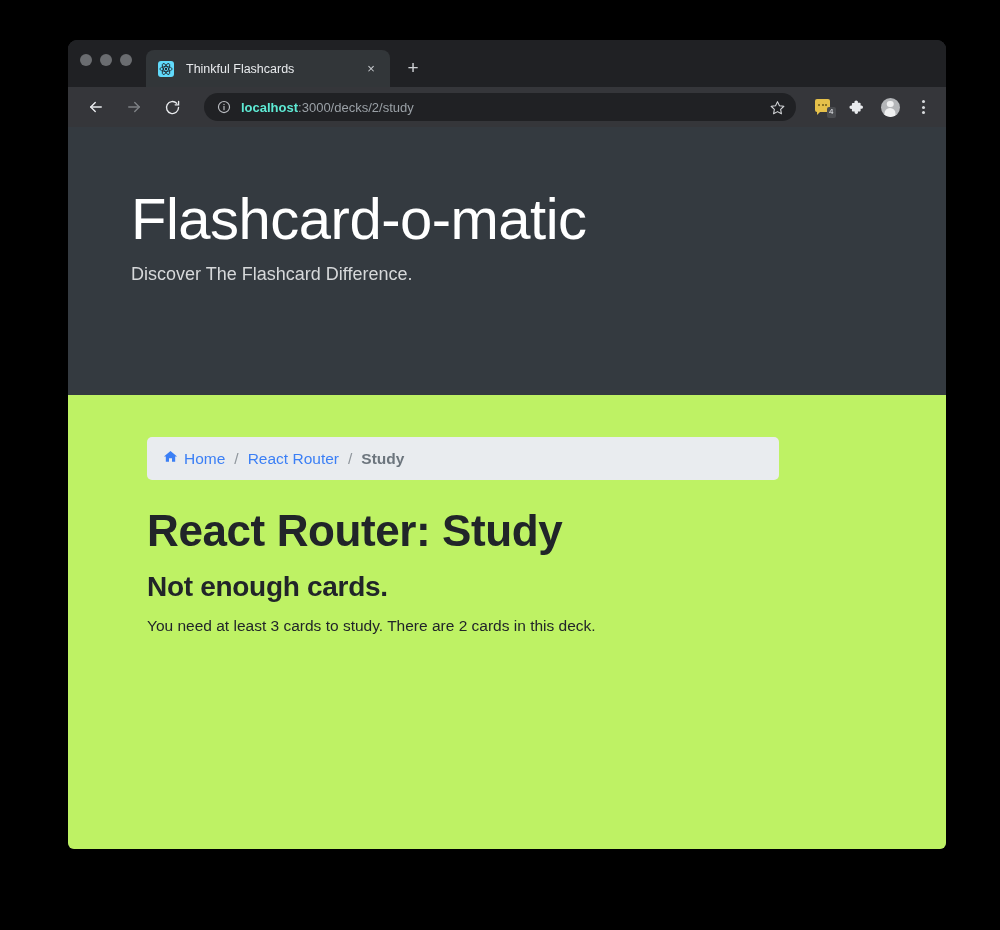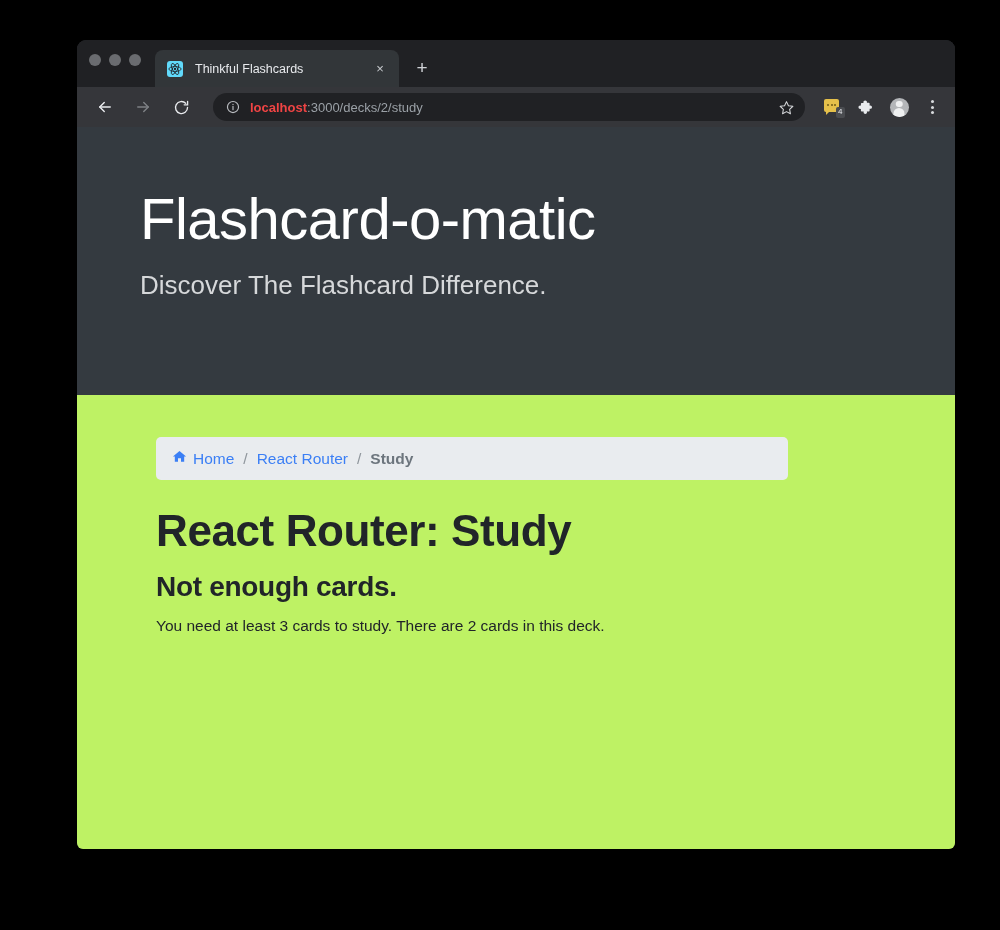--- a/index.html
+++ b/index.html
@@ -8,21 +8,21 @@
     width: 1000px;
     height: 930px;
     background: #000000;
     font-family: "Liberation Sans", sans-serif;
     overflow: hidden;
   }
 
   
   .browser-window {
     position: absolute;
-    left: 77px;
+    left: 68px;
     top: 40px;
     width: 878px;
     height: 809px;
     background: #292b2f;
     border-radius: 9px 9px 6px 6px;
     overflow: hidden;
     display: flex;
     flex-direction: column;
   }
 
@@ -126,21 +126,21 @@
     display: flex; align-items: center; justify-content: center;
   }
   .url-text {
     margin-left: 10px;
     font-size: 13px;
     color: #9aa0a6;
     white-space: nowrap;
     overflow: hidden;
     flex: 1 1 auto;
   }
-  .url-host { color: #ef4444; font-weight: bold; }
+  .url-host { color: #5eead4; font-weight: bold; }
   .star-btn {
     width: 22px; height: 22px;
     display: flex; align-items: center; justify-content: center;
     flex: 0 0 auto;
     color: #d6d8db;
   }
   .tb-icons {
     display: flex;
     align-items: center;
     margin-left: 8px;
@@ -235,23 +235,23 @@
   }
   .brand-title {
     color: #ffffff;
     font-size: 58px;
     font-weight: 300;
     letter-spacing: -0.5px;
     line-height: 1.05;
   }
   .brand-sub {
     color: #d6d8da;
-    font-size: 26px;
+    font-size: 18px;
     font-weight: 400;
-    margin-top: 20px;
+    margin-top: 14px;
   }
 
   .container {
     padding: 42px 0 0 79px;
     width: 100%;
   }
 
   .breadcrumb {
     width: 632px;
     background: #e9ecef;

